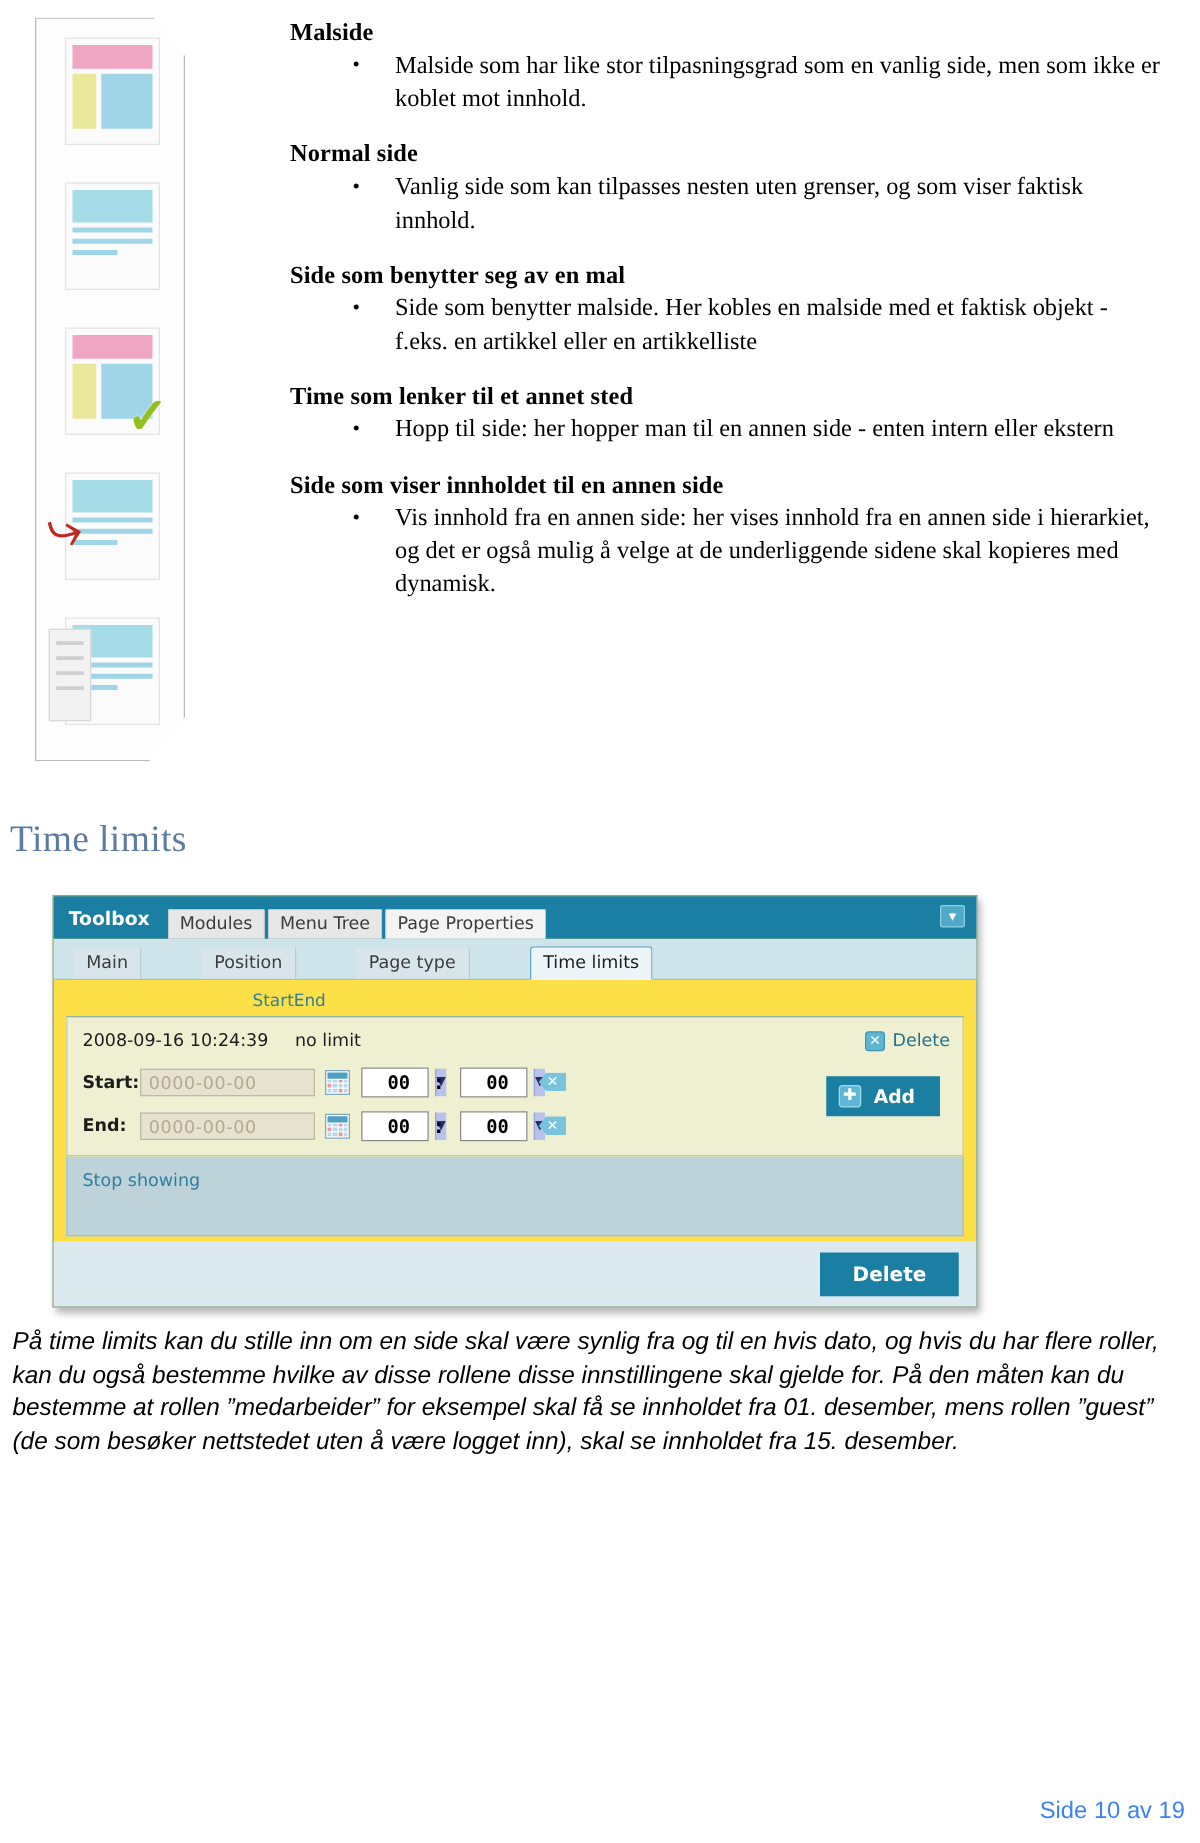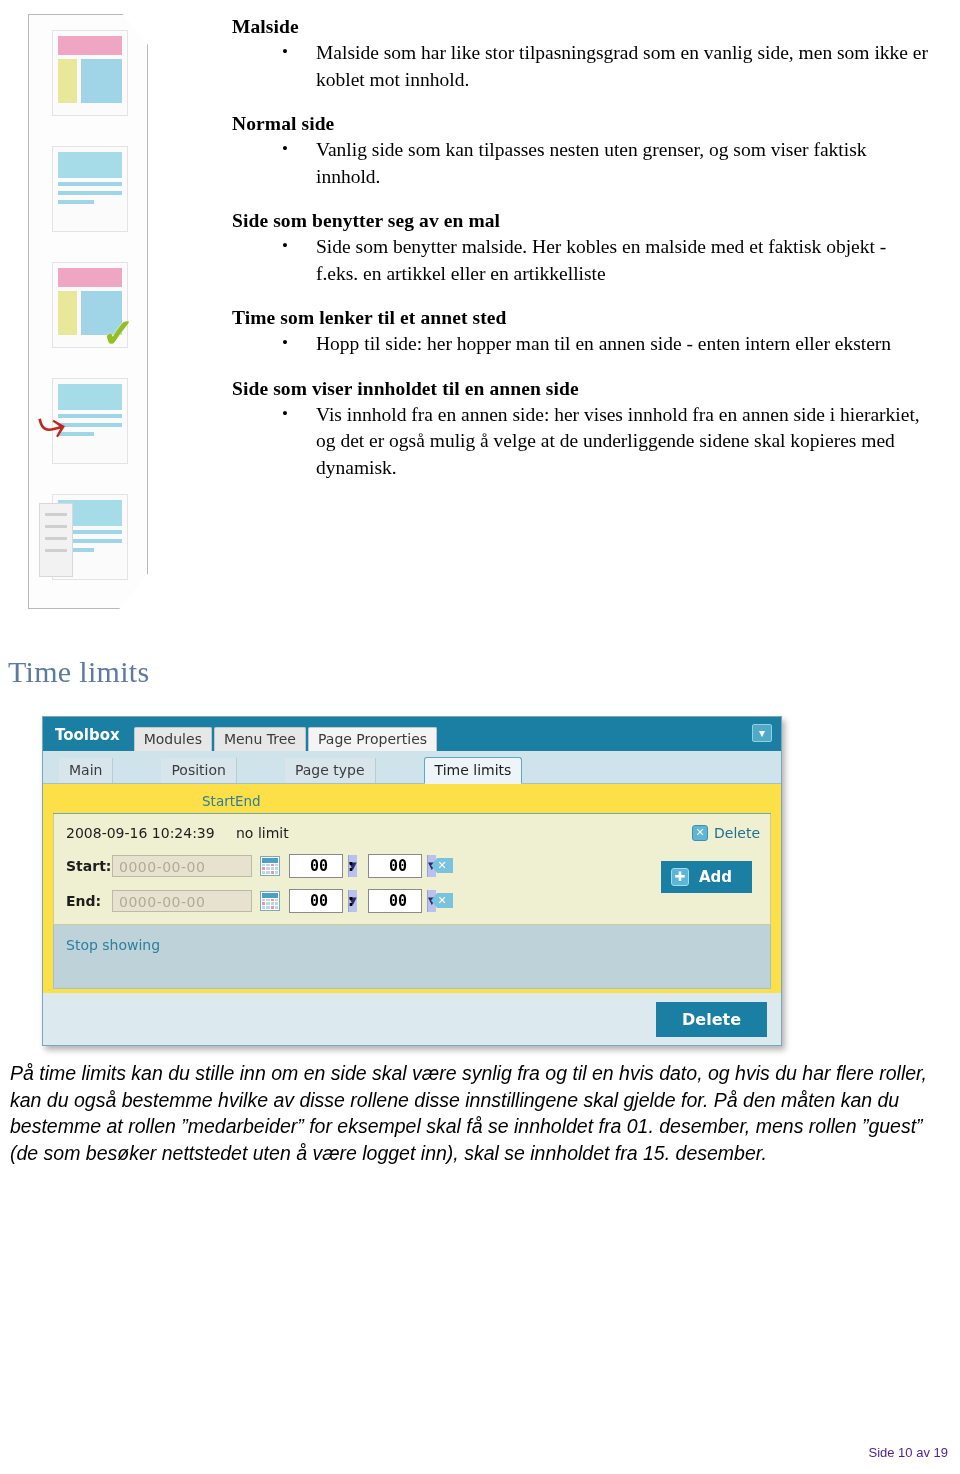--- a/index.html
+++ b/index.html
@@ -252,21 +252,21 @@
 
   
   #closing-paragraph {
     position:absolute; left:10px; top:1060px; width:940px;
     font-size:19.5px; line-height:26.5px;font-style:italic;
   }
 
   
   #page-footer {
     position:absolute; right:12px; bottom:14px;
-    font-size:13px; color:#4c1d95;
+    font-size:19px; color:#3b82f6;
   }
 </style>
 </head>
 <body>
 
 <div id="doc-illustration">
   <div class="sheet"></div>
 
   <div class="thumb" style="top:22px;">
     <div class="tb-bar"></div>

